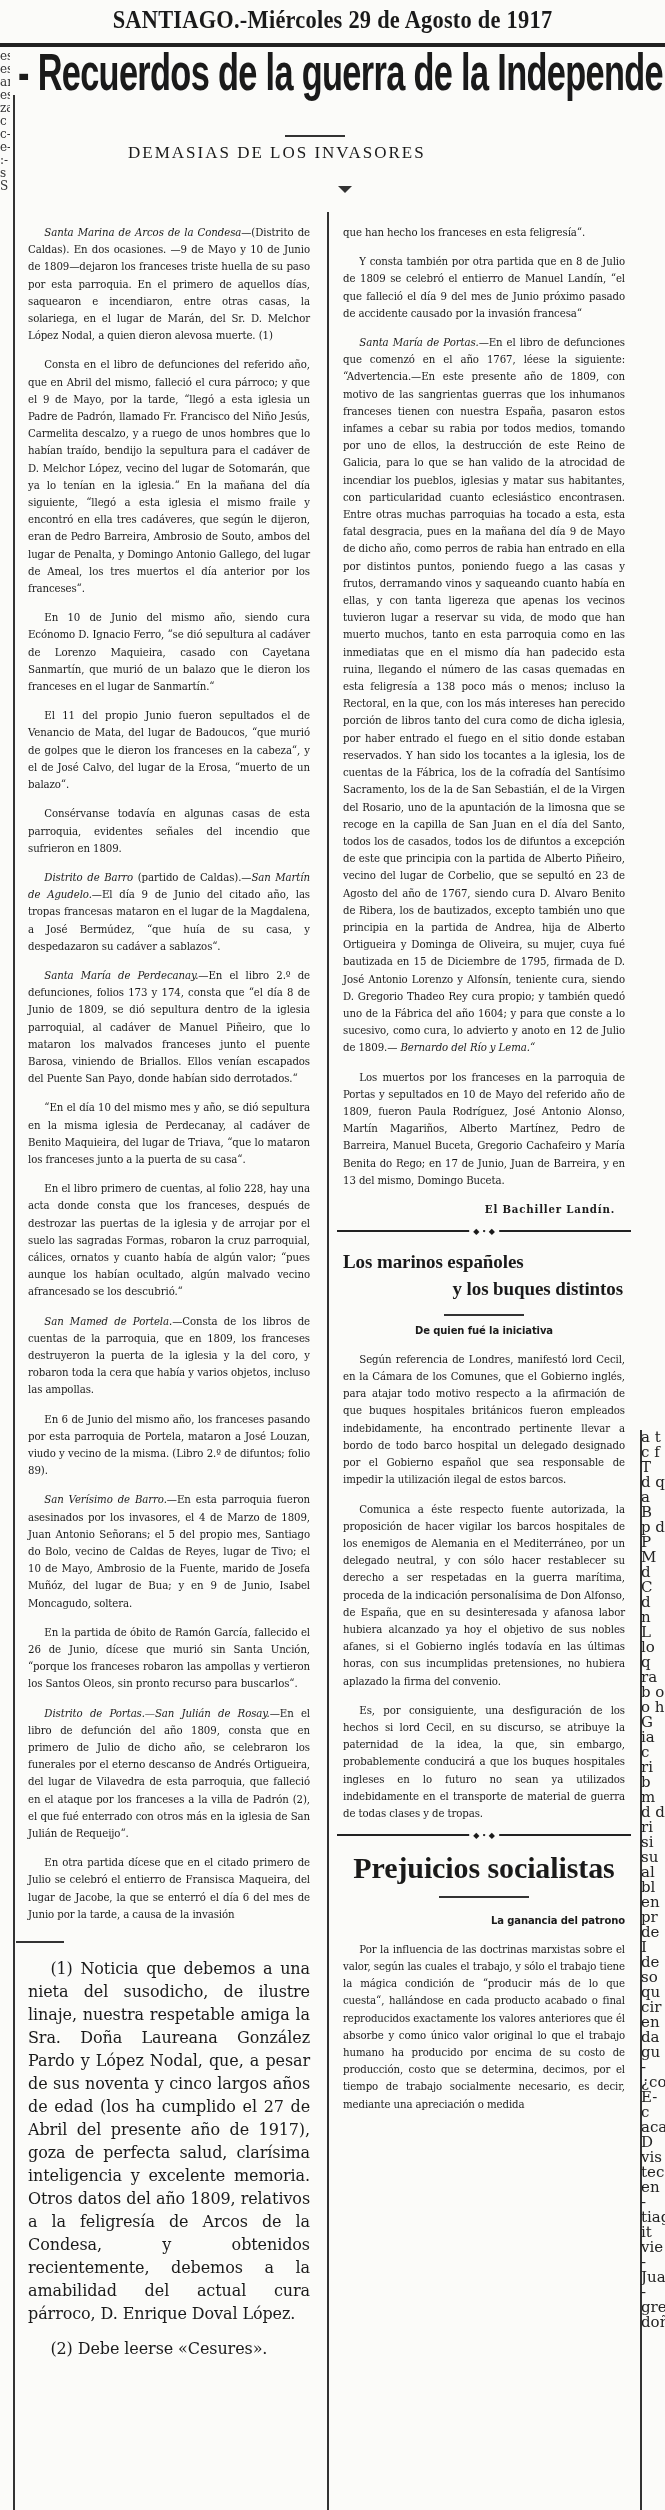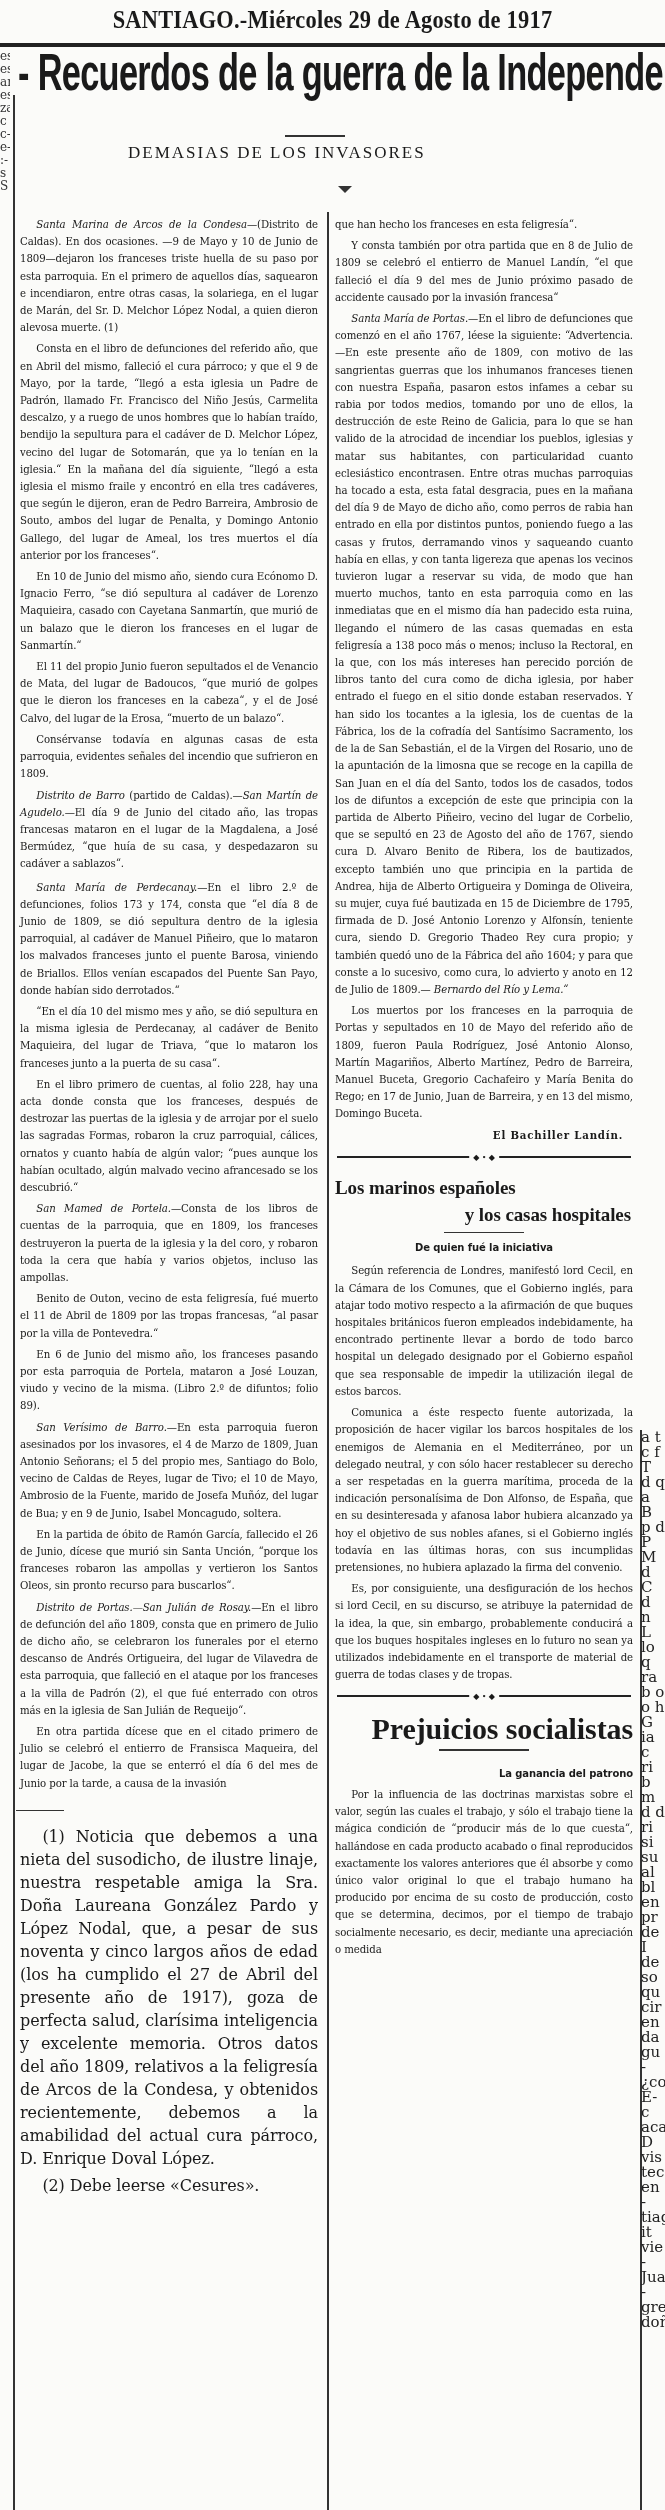--- a/index.html
+++ b/index.html
@@ -41,21 +41,21 @@
   .tri {
     position: absolute; left: 338px; top: 186px; width: 0; height: 0;
     border-left: 7px solid transparent; border-right: 7px solid transparent;
     border-top: 7px solid #333;
   }
   .col {
     position: absolute; font-size: 10.2px; line-height: 17.2px;
     text-align: justify; letter-spacing: -0.1px;
     font-family: "DejaVu Serif", serif;
   }
-  .col p { margin: 4px; text-indent: 1.6em; }
+  .col p { margin: 12px; text-indent: 1.6em; }
   .col p.noind { text-indent: 0; }
   .col i { font-style: italic; }
   .signature { text-align: right; font-weight: bold; letter-spacing: 0.8px; padding-right: 10px; margin-top: 4px !important; text-indent: 0 !important; }
   .orn {
     height: 6px; margin: 12px 6px 10px 6px; position: relative;
     border-top: 2px solid #222;
   }
   .orn::after {
     content: "◆ • ◆"; position: absolute; left: 50%; top: -9px;
     transform: translateX(-50%); background: #fbfbf9; font-size: 8px; padding: 0 4px;
@@ -69,21 +69,21 @@
   .short-rule { width: 80px; height: 1.5px; background: #333; margin: 4px auto 6px auto; }
   .kicker {
     text-align: center; font-weight: bold; font-size: 10px;
     font-family: "DejaVu Sans", sans-serif; text-indent: 0 !important;
     margin: 4px 0 6px 0 !important;
   }
   .kicker-right { text-align: right; text-indent: 0 !important; font-weight: bold; font-family: "DejaVu Sans", sans-serif; font-size: 10px; margin-top: 14px !important; }
   .h-prejuicios {
     font-family: "Liberation Serif", serif; font-weight: bold;
     font-size: 30px; line-height: 32px; text-indent: 0 !important;
-    text-align: right; margin-top: 6px !important;
+    text-align: center; margin-top: 6px !important;
   }
   .footnote-rule { width: 48px; height: 1.5px; background: #333; margin: 18px 0 14px 0; }
   .footnotes { font-size: 16px; line-height: 23px; }
   .footnotes p { text-indent: 1.4em; }
   .rcol-scrap {
     position: absolute; left: 641px; top: 1430px; width: 24px; height: 1080px;
     overflow: hidden; font-size: 15px; line-height: 15px; color: #222;
   }
 </style>
 </head>
@@ -105,21 +105,20 @@
   <p><i>Santa Marina de Arcos de la Condesa</i><span>—(Distrito de Caldas). En dos ocasiones. —9 de Mayo y 10 de Junio de 1809—dejaron los franceses triste huella de su paso por esta parroquia. En el primero de aquellos días, saquearon e incendiaron, entre otras casas, la solariega, en el lugar de Marán, del Sr. D. Melchor López Nodal, a quien dieron alevosa muerte. (1)</span></p>
   <p>Consta en el libro de defunciones del referido año, que en Abril del mismo, falleció el cura párroco; y que el 9 de Mayo, por la tarde, “llegó a esta iglesia un Padre de Padrón, llamado Fr. Francisco del Niño Jesús, Carmelita descalzo, y a ruego de unos hombres que lo habían traído, bendijo la sepultura para el cadáver de D. Melchor López, vecino del lugar de Sotomarán, que ya lo tenían en la iglesia.“ En la mañana del día siguiente, “llegó a esta iglesia el mismo fraile y encontró en ella tres cadáveres, que según le dijeron, eran de Pedro Barreira, Ambrosio de Souto, ambos del lugar de Penalta, y Domingo Antonio Gallego, del lugar de Ameal, los tres muertos el día anterior por los franceses“.</p>
   <p>En 10 de Junio del mismo año, siendo cura Ecónomo D. Ignacio Ferro, “se dió sepultura al cadáver de Lorenzo Maquieira, casado con Cayetana Sanmartín, que murió de un balazo que le dieron los franceses en el lugar de Sanmartín.“</p>
   <p>El 11 del propio Junio fueron sepultados el de Venancio de Mata, del lugar de Badoucos, “que murió de golpes que le dieron los franceses en la cabeza“, y el de José Calvo, del lugar de la Erosa, “muerto de un balazo“.</p>
   <p>Consérvanse todavía en algunas casas de esta parroquia, evidentes señales del incendio que sufrieron en 1809.</p>
   <p><i>Distrito de Barro</i><span> (partido de Caldas).—</span><i>San Martín de Agudelo.</i><span>—El día 9 de Junio del citado año, las tropas francesas mataron en el lugar de la Magdalena, a José Bermúdez, “que huía de su casa, y despedazaron su cadáver a sablazos“.</span></p>
   <p style="margin-top:6px"><i>Santa María de Perdecanay.</i><span>—En el libro 2.º de defunciones, folios 173 y 174, consta que “el día 8 de Junio de 1809, se dió sepultura dentro de la iglesia parroquial, al cadáver de Manuel Piñeiro, que lo mataron los malvados franceses junto el puente Barosa, viniendo de Briallos. Ellos venían escapados del Puente San Payo, donde habían sido derrotados.“</span></p>
   <p>“En el día 10 del mismo mes y año, se dió sepultura en la misma iglesia de Perdecanay, al cadáver de Benito Maquieira, del lugar de Triava, “que lo mataron los franceses junto a la puerta de su casa“.</p>
   <p>En el libro primero de cuentas, al folio 228, hay una acta donde consta que los franceses, después de destrozar las puertas de la iglesia y de arrojar por el suelo las sagradas Formas, robaron la cruz parroquial, cálices, ornatos y cuanto había de algún valor; “pues aunque los habían ocultado, algún malvado vecino afrancesado se los descubrió.“</p>
   <p><i>San Mamed de Portela.</i><span>—Consta de los libros de cuentas de la parroquia, que en 1809, los franceses destruyeron la puerta de la iglesia y la del coro, y robaron toda la cera que había y varios objetos, incluso las ampollas.</span></p>
-  <p>Benito de Outon, vecino de esta feligresía, fué muerto el 11 de Abril de 1809 por las tropas francesas, “al pasar por la villa de Pontevedra.“</p>
   <p>En 6 de Junio del mismo año, los franceses pasando por esta parroquia de Portela, mataron a José Louzan, viudo y vecino de la misma. (Libro 2.º de difuntos; folio 89).</p>
   <p><i>San Verísimo de Barro.</i><span>—En esta parroquia fueron asesinados por los invasores, el 4 de Marzo de 1809, Juan Antonio Señorans; el 5 del propio mes, Santiago do Bolo, vecino de Caldas de Reyes, lugar de Tivo; el 10 de Mayo, Ambrosio de la Fuente, marido de Josefa Muñóz, del lugar de Bua; y en 9 de Junio, Isabel Moncagudo, soltera.</span></p>
   <p>En la partida de óbito de Ramón García, fallecido el 26 de Junio, dícese que murió sin Santa Unción, “porque los franceses robaron las ampollas y vertieron los Santos Oleos, sin pronto recurso para buscarlos“.</p>
   <p><i>Distrito de Portas.—San Julián de Rosay.</i><span>—En el libro de defunción del año 1809, consta que en primero de Julio de dicho año, se celebraron los funerales por el eterno descanso de Andrés Ortigueira, del lugar de Vilavedra de esta parroquia, que falleció en el ataque por los franceses a la villa de Padrón (2), el que fué enterrado con otros más en la iglesia de San Julián de Requeijo“.</span></p>
   <p>En otra partida dícese que en el citado primero de Julio se celebró el entierro de Fransisca Maqueira, del lugar de Jacobe, la que se enterró el día 6 del mes de Junio por la tarde, a causa de la invasión</p>
   <div class="footnote-rule"></div>
   <div class="footnotes">
     <p>(1) Noticia que debemos a una nieta del susodicho, de ilustre linaje, nuestra respetable amiga la Sra. Doña Laureana González Pardo y López Nodal, que, a pesar de sus noventa y cinco largos años de edad (los ha cumplido el 27 de Abril del presente año de 1917), goza de perfecta salud, clarísima inteligencia y excelente memoria. Otros datos del año 1809, relativos a la feligresía de Arcos de la Condesa, y obtenidos recientemente, debemos a la amabilidad del actual cura párroco, D. Enrique Doval López.</p>
     <p>(2) Debe leerse «Cesures».</p>
   </div>
@@ -131,21 +130,21 @@
   <p class="noind">que han hecho los franceses en esta feligresía“.</p>
   <p>Y consta también por otra partida que en 8 de Julio de 1809 se celebró el entierro de Manuel Landín, “el que falleció el día 9 del mes de Junio próximo pasado de accidente causado por la invasión francesa“</p>
   <p><i>Santa María de Portas.</i><span>—En el libro de defunciones que comenzó en el año 1767, léese la siguiente: “Advertencia.—En este presente año de 1809, con motivo de las sangrientas guerras que los inhumanos franceses tienen con nuestra España, pasaron estos infames a cebar su rabia por todos medios, tomando por uno de ellos, la destrucción de este Reino de Galicia, para lo que se han valido de la atrocidad de incendiar los pueblos, iglesias y matar sus habitantes, con particularidad cuanto eclesiástico encontrasen. Entre otras muchas parroquias ha tocado a esta, esta fatal desgracia, pues en la mañana del día 9 de Mayo de dicho año, como perros de rabia han entrado en ella por distintos puntos, poniendo fuego a las casas y frutos, derramando vinos y saqueando cuanto había en ellas, y con tanta ligereza que apenas los vecinos tuvieron lugar a reservar su vida, de modo que han muerto muchos, tanto en esta parroquia como en las inmediatas que en el mismo día han padecido esta ruina, llegando el número de las casas quemadas en esta feligresía a 138 poco más o menos; incluso la Rectoral, en la que, con los más intereses han perecido porción de libros tanto del cura como de dicha iglesia, por haber entrado el fuego en el sitio donde estaban reservados. Y han sido los tocantes a la iglesia, los de cuentas de la Fábrica, los de la cofradía del Santísimo Sacramento, los de la de San Sebastián, el de la Virgen del Rosario, uno de la apuntación de la limosna que se recoge en la capilla de San Juan en el día del Santo, todos los de casados, todos los de difuntos a excepción de este que principia con la partida de Alberto Piñeiro, vecino del lugar de Corbelio, que se sepultó en 23 de Agosto del año de 1767, siendo cura D. Alvaro Benito de Ribera, los de bautizados, excepto también uno que principia en la partida de Andrea, hija de Alberto Ortigueira y Dominga de Oliveira, su mujer, cuya fué bautizada en 15 de Diciembre de 1795, firmada de D. José Antonio Lorenzo y Alfonsín, teniente cura, siendo D. Gregorio Thadeo Rey cura propio; y también quedó uno de la Fábrica del año 1604; y para que conste a lo sucesivo, como cura, lo advierto y anoto en 12 de Julio de 1809.—</span> <i>Bernardo del Río y Lema.“</i></p>
   <p>Los muertos por los franceses en la parroquia de Portas y sepultados en 10 de Mayo del referido año de 1809, fueron Paula Rodríguez, José Antonio Alonso, Martín Magariños, Alberto Martínez, Pedro de Barreira, Manuel Buceta, Gregorio Cachafeiro y María Benita do Rego; en 17 de Junio, Juan de Barreira, y en 13 del mismo, Domingo Buceta.</p>
   <p class="signature">El Bachiller Landín.</p>
 
   <div class="orn"></div>
 
   <p class="h-marinos">
     <span>Los marinos españoles</span>
-    <span class="l2">y los casas hospitales</span>
+    <span class="l2">y los buques distintos</span>
   </p>
   <div class="short-rule"></div>
   <p class="kicker">De quien fué la iniciativa</p>
   <p>Según referencia de Londres, manifestó lord Cecil, en la Cámara de los Comunes, que el Gobierno inglés, para atajar todo motivo respecto a la afirmación de que buques hospitales británicos fueron empleados indebidamente, ha encontrado pertinente llevar a bordo de todo barco hospital un delegado designado por el Gobierno español que sea responsable de impedir la utilización ilegal de estos barcos.</p>
   <p>Comunica a éste respecto fuente autorizada, la proposición de hacer vigilar los barcos hospitales de los enemigos de Alemania en el Mediterráneo, por un delegado neutral, y con sólo hacer restablecer su derecho a ser respetadas en la guerra marítima, proceda de la indicación personalísima de Don Alfonso, de España, que en su desinteresada y afanosa labor hubiera alcanzado ya hoy el objetivo de sus nobles afanes, si el Gobierno inglés todavía en las últimas horas, con sus incumplidas pretensiones, no hubiera aplazado la firma del convenio.</p>
   <p>Es, por consiguiente, una desfiguración de los hechos si lord Cecil, en su discurso, se atribuye la paternidad de la idea, la que, sin embargo, probablemente conducirá a que los buques hospitales ingleses en lo futuro no sean ya utilizados indebidamente en el transporte de material de guerra de todas clases y de tropas.</p>
 
   <div class="orn"></div>
 
   <p class="h-prejuicios">Prejuicios socialistas</p>

